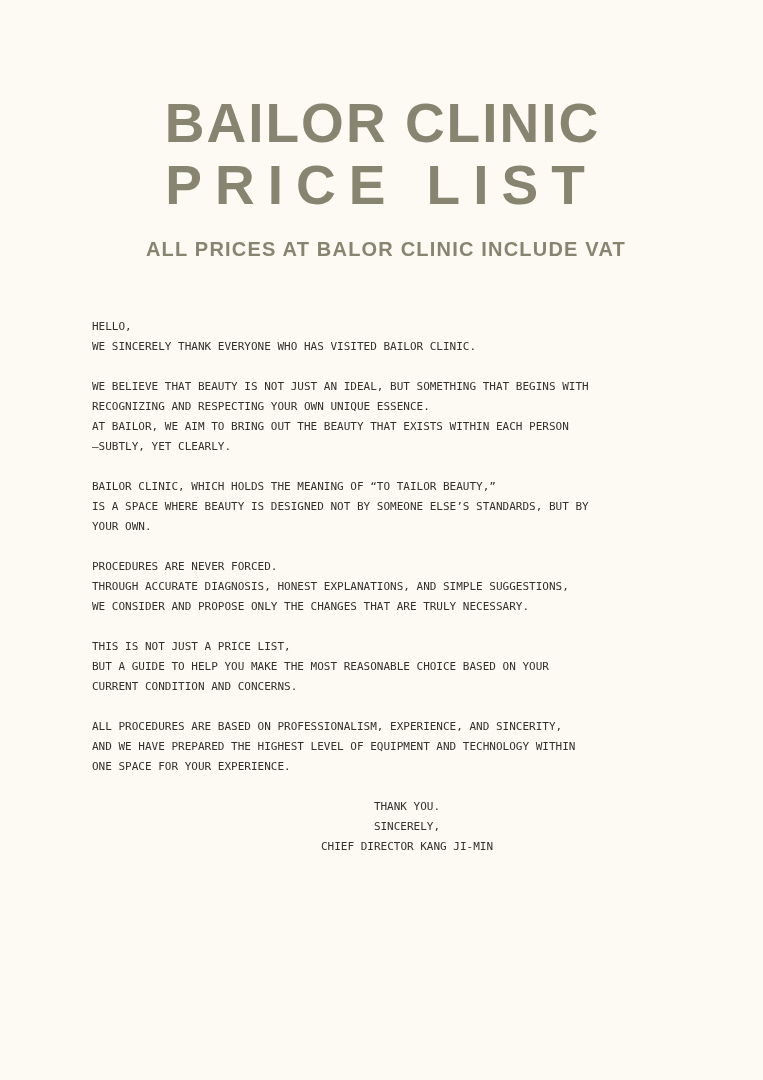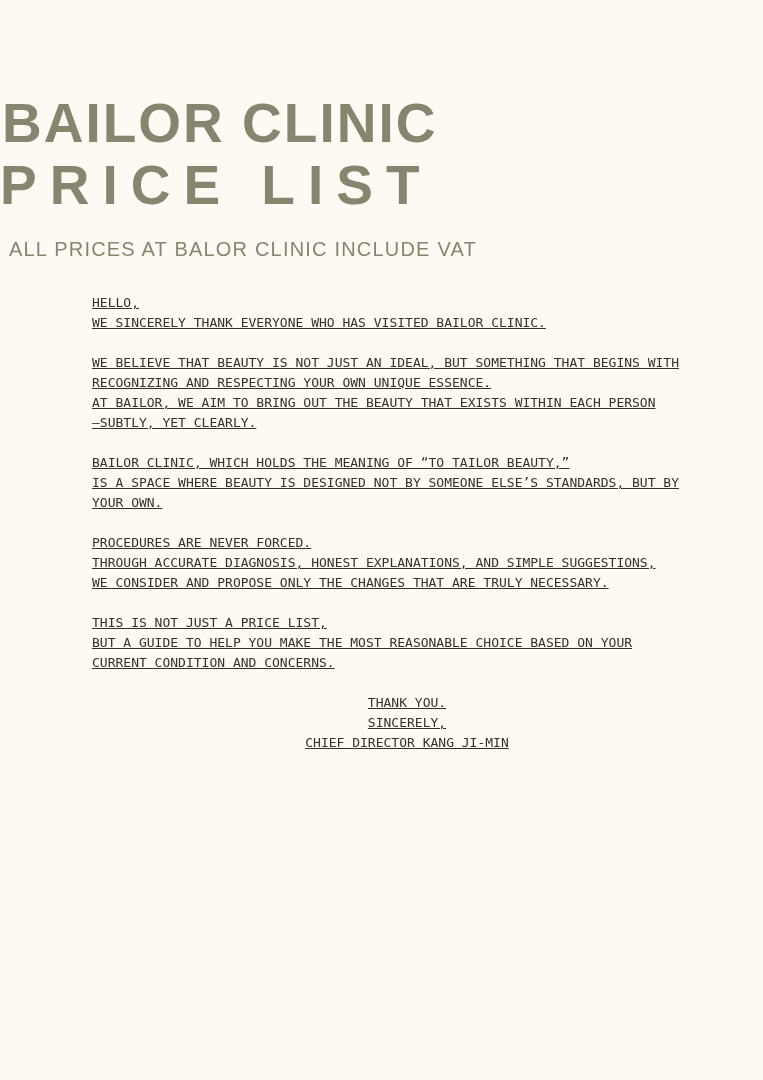--- a/index.html
+++ b/index.html
@@ -12,54 +12,54 @@
   .page{
     position:relative;
     width:763px;
     height:1080px;
     background:var(--bg);
     overflow:hidden;
     font-family:"Liberation Sans", sans-serif;
   }
   .page-header{
     padding-top:92px;
+    text-align:center;
     color:var(--accent);
   }
   .title-line{
     display:block;
     font-weight:700;
     font-size:55px;
     line-height:62px;
     color:var(--accent);
     white-space:nowrap;
   }
   .title-line-1{
     letter-spacing:2px;
     padding-left:2px;
   }
   .title-line-2{
     letter-spacing:13px;
   }
   .page-subtitle{
     margin-top:22px;
-    font-weight:400;
+    font-weight:700;
     font-size:20px;
     letter-spacing:1.2px;
     padding-left:9px;
     color:var(--accent);
     white-space:nowrap;
   }
   .letter-body{
-    margin:32px 0 0 92px;
+    margin:56px 0 0 92px;
     width:630px;
     font-family:"DejaVu Sans Mono", monospace;
-    font-size:13px;
+    font-size:11px;
     line-height:20px;
     color:var(--body-text);
-    text-decoration:underline;
   }
   .letter-paragraph{
     white-space:pre-line;
     margin-bottom:20px;
   }
   .letter-paragraph:last-child{margin-bottom:0;text-align:center;}
 </style>
 </head>
 <body>
 
@@ -82,17 +82,20 @@
 —SUBTLY, YET CLEARLY.</p>
       <p class="letter-paragraph">BAILOR CLINIC, WHICH HOLDS THE MEANING OF “TO TAILOR BEAUTY,”
 IS A SPACE WHERE BEAUTY IS DESIGNED NOT BY SOMEONE ELSE’S STANDARDS, BUT BY
 YOUR OWN.</p>
       <p class="letter-paragraph">PROCEDURES ARE NEVER FORCED.
 THROUGH ACCURATE DIAGNOSIS, HONEST EXPLANATIONS, AND SIMPLE SUGGESTIONS,
 WE CONSIDER AND PROPOSE ONLY THE CHANGES THAT ARE TRULY NECESSARY.</p>
       <p class="letter-paragraph">THIS IS NOT JUST A PRICE LIST,
 BUT A GUIDE TO HELP YOU MAKE THE MOST REASONABLE CHOICE BASED ON YOUR
 CURRENT CONDITION AND CONCERNS.</p>
+      <p class="letter-paragraph">ALL PROCEDURES ARE BASED ON PROFESSIONALISM, EXPERIENCE, AND SINCERITY,
+AND WE HAVE PREPARED THE HIGHEST LEVEL OF EQUIPMENT AND TECHNOLOGY WITHIN
+ONE SPACE FOR YOUR EXPERIENCE.</p>
       <p class="letter-paragraph">THANK YOU.
 SINCERELY,
 CHIEF DIRECTOR KANG JI-MIN</p>
     </main>
 </div>
 
 </body></html>

